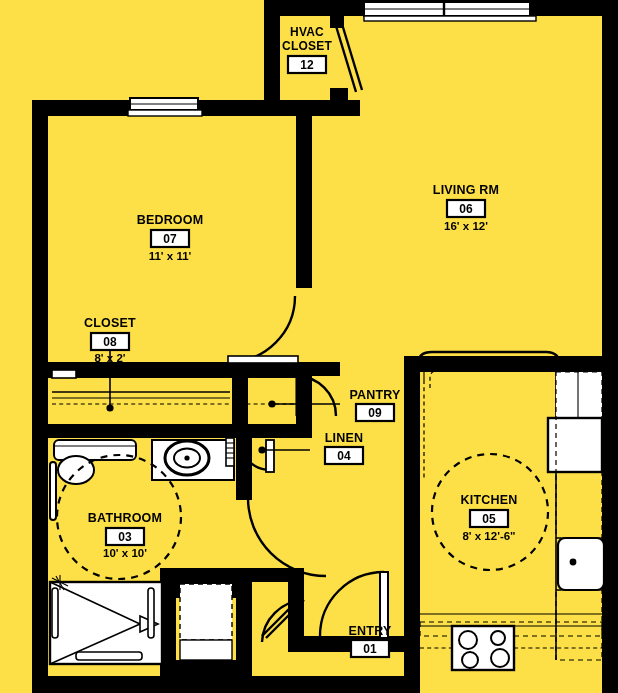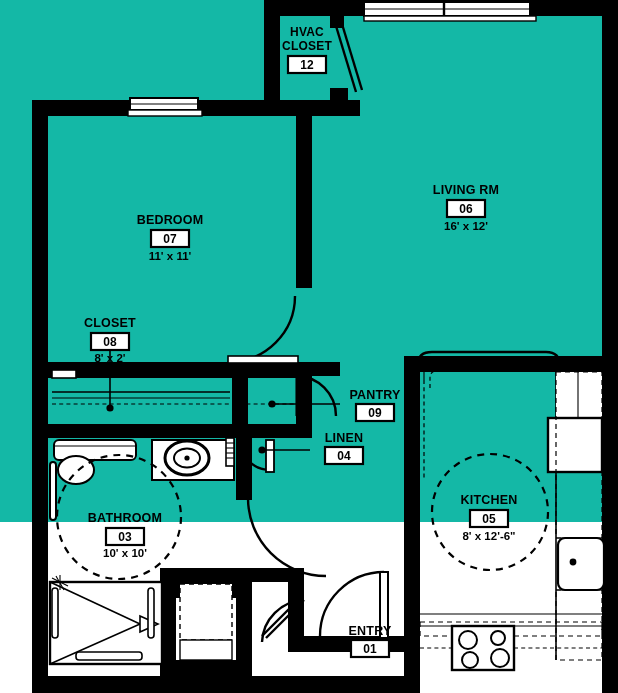--- a/index.html
+++ b/index.html
@@ -10,22 +10,22 @@
   }
   body {
     width: 618px;
     height: 693px;
     overflow: hidden;
     font-family: "Liberation Sans", sans-serif;
   }
   #floorplan-root {
     position: relative;
     width: 618px;
-    height: 522px;
-    background: #14b8a6;
+    height: 693px;
+    background: #fde047;
   }
   svg.plan {
     display: block;
     width: 618px;
     height: 693px;
   }
   
   .wall      { fill: #000000; }
   .thin      { fill: none; stroke: #000000; stroke-width: 1.6; }
   .thin2     { fill: none; stroke: #000000; stroke-width: 2.4; }

